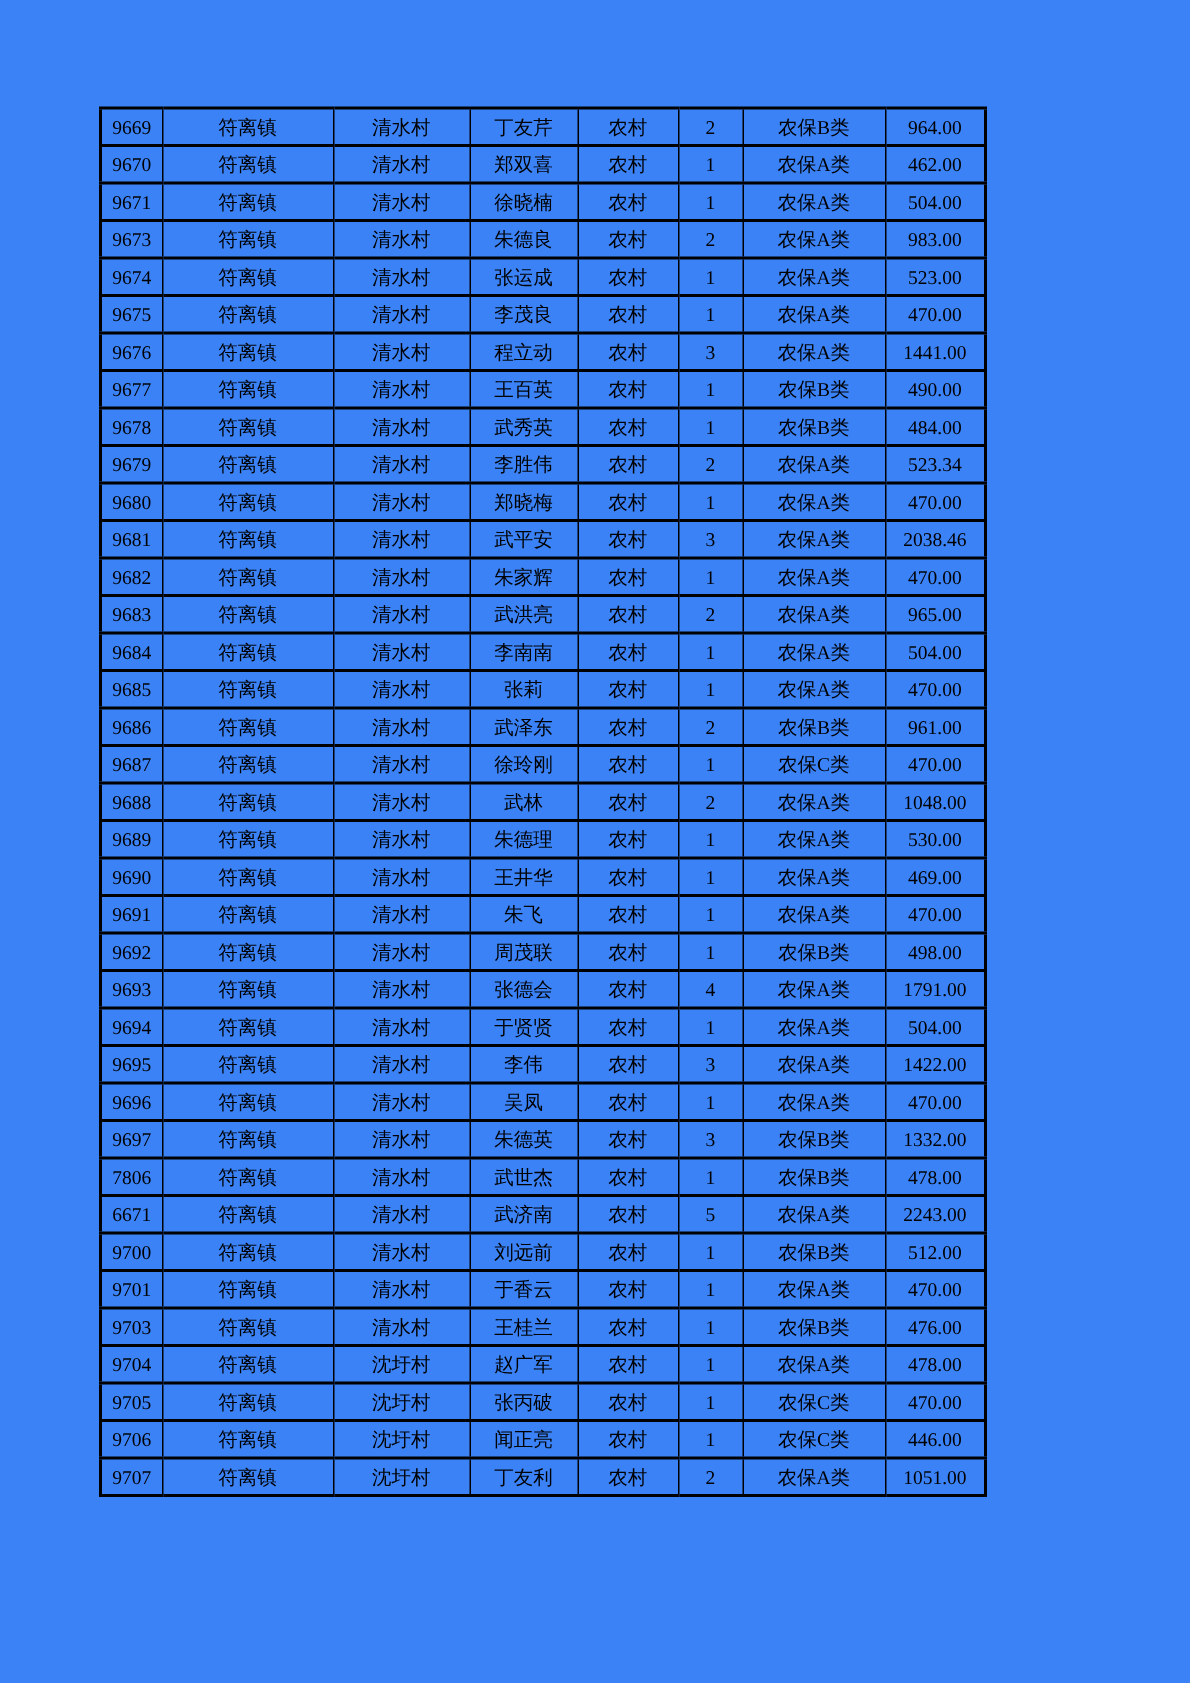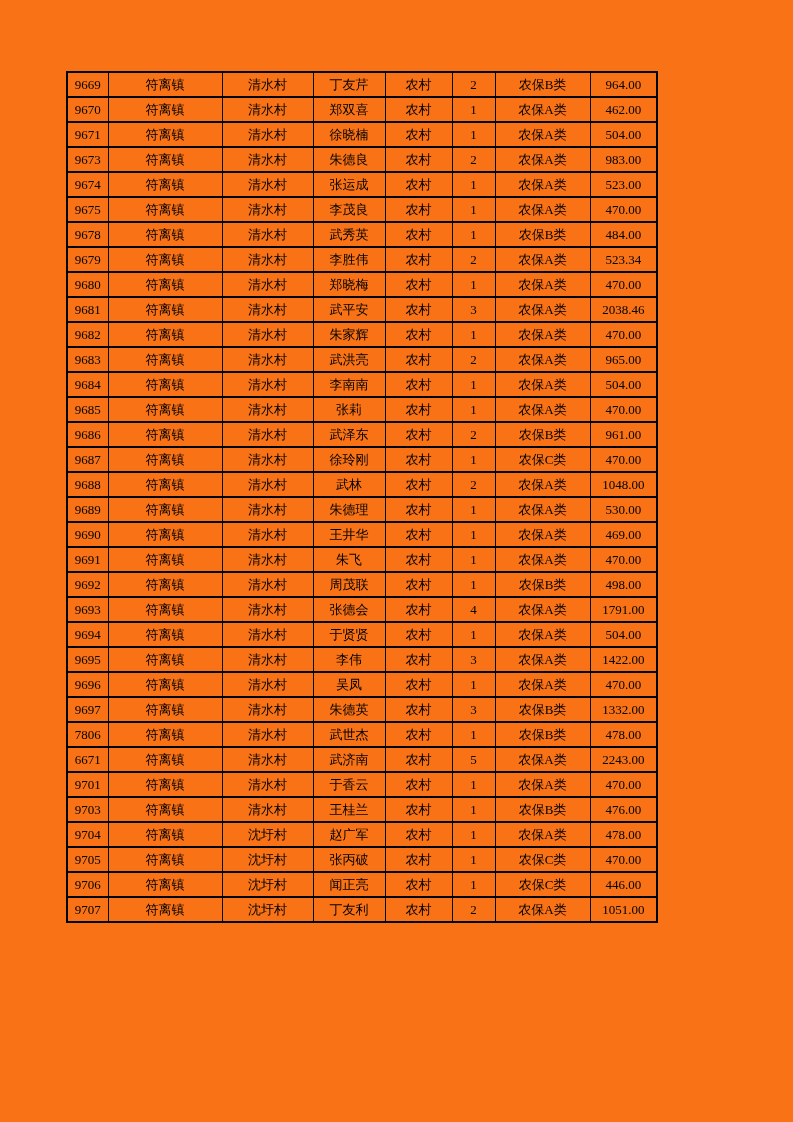--- a/index.html
+++ b/index.html
@@ -4,21 +4,21 @@
 <style>
   html, body {
     margin: 0;
     padding: 0;
     background: #e8e8e8;
   }
   .page {
     position: relative;
     width: 793px;
     height: 1122px;
-    background: #f97316;
+    background: #3b82f6;
     margin: 0 auto;
     overflow: hidden;
     font-family: "Liberation Serif", serif;
     color: #000000;
   }
   table.data-table {
     position: absolute;
     left: 66px;
     top: 71px;
     border-collapse: collapse;
@@ -119,20 +119,40 @@
           <td>9675</td>
           <td>符离镇</td>
           <td>清水村</td>
           <td>李茂良</td>
           <td>农村</td>
           <td>1</td>
           <td>农保A类</td>
           <td>470.00</td>
         </tr>
         <tr>
+          <td>9676</td>
+          <td>符离镇</td>
+          <td>清水村</td>
+          <td>程立动</td>
+          <td>农村</td>
+          <td>3</td>
+          <td>农保A类</td>
+          <td>1441.00</td>
+        </tr>
+        <tr>
+          <td>9677</td>
+          <td>符离镇</td>
+          <td>清水村</td>
+          <td>王百英</td>
+          <td>农村</td>
+          <td>1</td>
+          <td>农保B类</td>
+          <td>490.00</td>
+        </tr>
+        <tr>
           <td>9678</td>
           <td>符离镇</td>
           <td>清水村</td>
           <td>武秀英</td>
           <td>农村</td>
           <td>1</td>
           <td>农保B类</td>
           <td>484.00</td>
         </tr>
         <tr>
@@ -337,20 +357,30 @@
         </tr>
         <tr>
           <td>6671</td>
           <td>符离镇</td>
           <td>清水村</td>
           <td>武济南</td>
           <td>农村</td>
           <td>5</td>
           <td>农保A类</td>
           <td>2243.00</td>
+        </tr>
+        <tr>
+          <td>9700</td>
+          <td>符离镇</td>
+          <td>清水村</td>
+          <td>刘远前</td>
+          <td>农村</td>
+          <td>1</td>
+          <td>农保B类</td>
+          <td>512.00</td>
         </tr>
         <tr>
           <td>9701</td>
           <td>符离镇</td>
           <td>清水村</td>
           <td>于香云</td>
           <td>农村</td>
           <td>1</td>
           <td>农保A类</td>
           <td>470.00</td>

